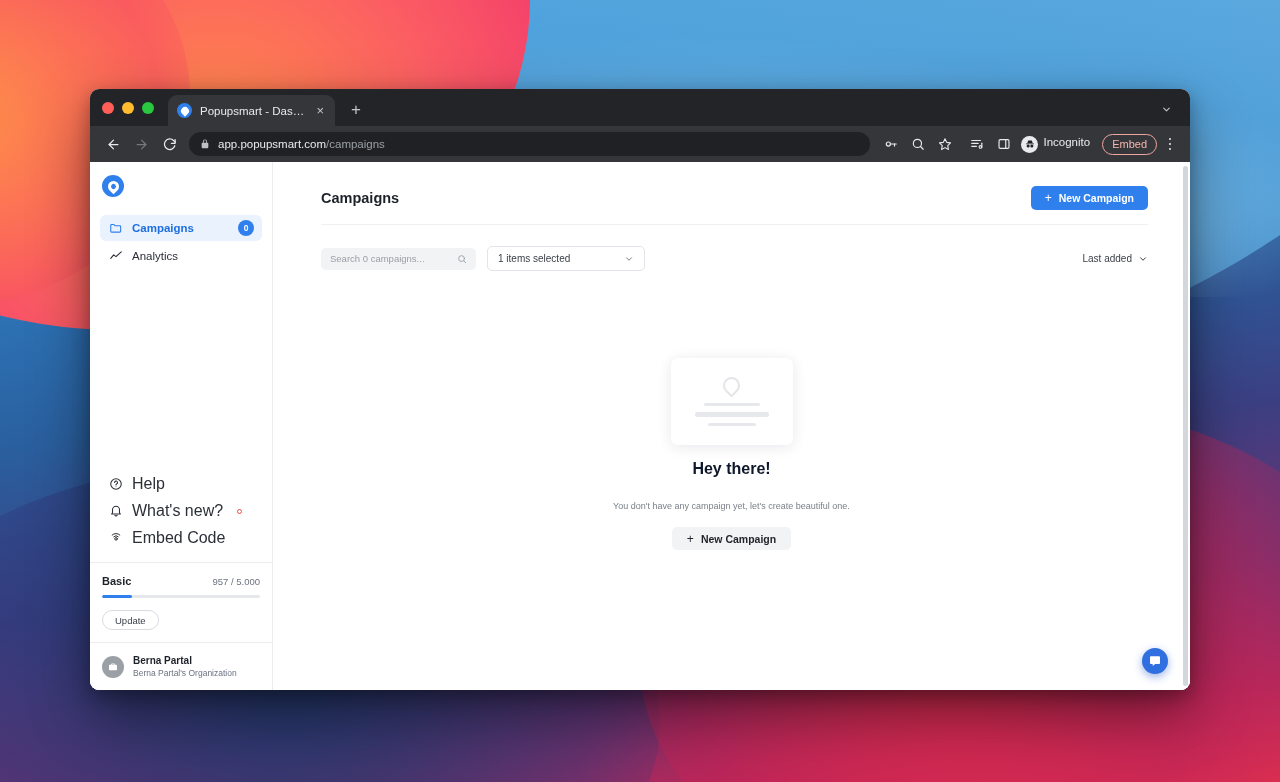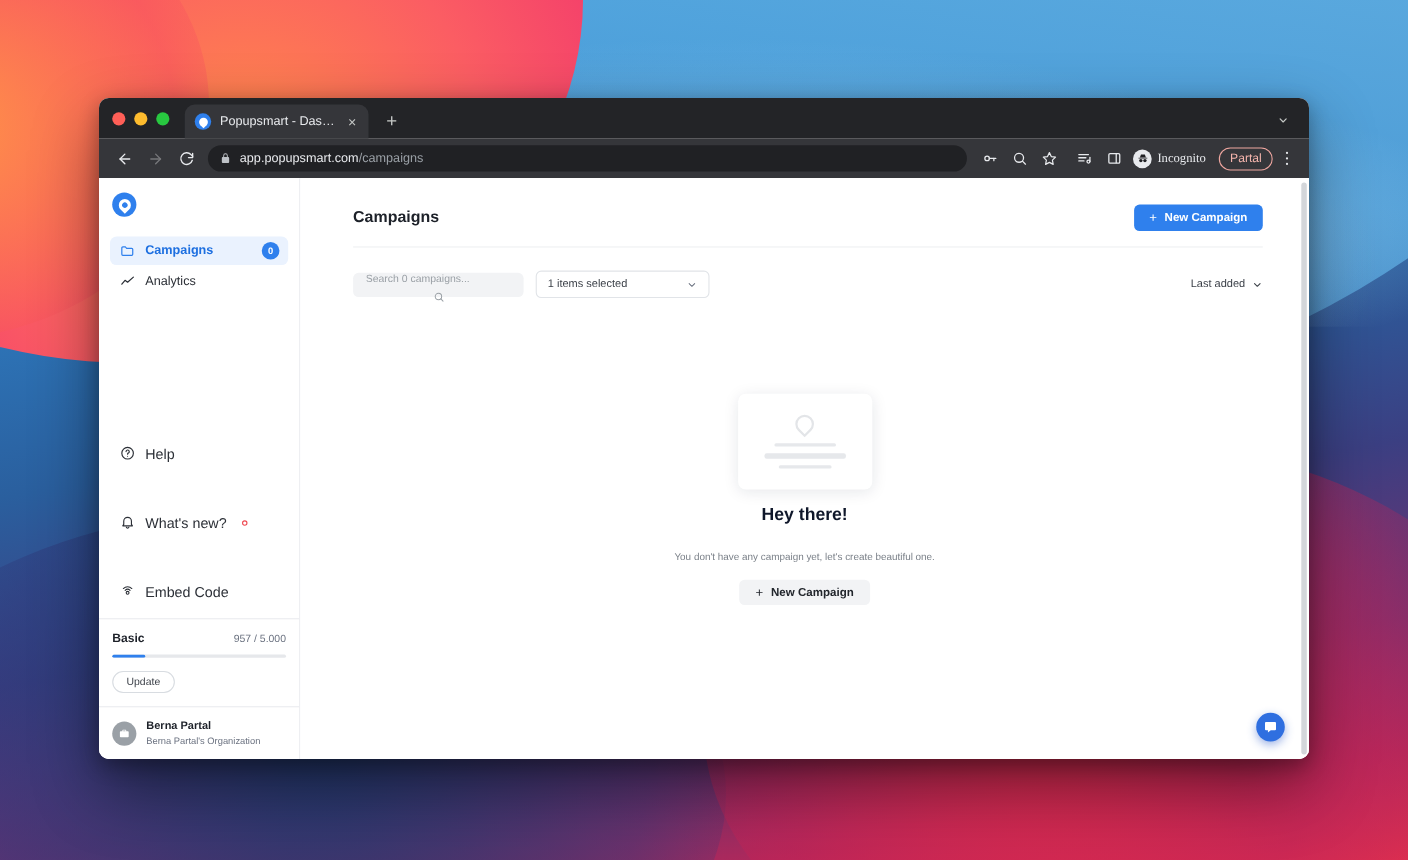--- a/index.html
+++ b/index.html
@@ -120,21 +120,21 @@
     display:flex; align-items:center; padding:0 11px; gap:8px;
     margin:0 7px 0 5px; min-width:0;
   }
   .omni-url { font-size:11.5px; color:#e8eaed; white-space:nowrap; }
   .omni-url .path { color:#9aa0a6; }
   .tb-icons { display:flex; align-items:center; gap:3px; }
   .tb-ic {
     width:24px; height:24px; display:flex; align-items:center; justify-content:center;
     color:#e8eaed;
   }
-  .incognito-chip { display:flex; align-items:center; gap:5px; padding:0 4px 0 2px;font-family:Liberation Serif, serif; }
+  .incognito-chip { display:flex; gap:5px; padding:0 4px 0 2px; }
   .incognito-av {
     width:17px; height:17px; border-radius:50%; background:#e8eaed;
     display:flex; align-items:center; justify-content:center;
   }
   .incognito-label { color:#e8eaed; font-size:11.5px; }
   .update-pill {
     height:21px; border:1px solid #f0a7a0; border-radius:11px;
     color:#f5b5ad; font-size:11px; display:flex; align-items:center;
     padding:0 9px; margin-left:5px;
   }
@@ -174,21 +174,21 @@
   .nav-item.active { background:#eaf2fe; color:#1d6fe0; font-weight:bold; }
   .nav-ic { width:15px; height:15px; flex:0 0 15px; display:flex; align-items:center; justify-content:center; }
   .nav-label { flex:1; }
   .badge {
     background:#2f80ed; color:#fff; font-size:8.5px; font-weight:bold;
     min-width:16px; height:16px; border-radius:8px;
     display:flex; align-items:center; justify-content:center; padding:0 4px;
   }
 
   .nav-bottom { margin-top:auto; padding:0 10px 12px 10px; display:flex; flex-direction:column; gap:3px; }
-  .nav-bottom .nav-item { font-size:13px; color:#2b2f36; height:24px;margin-top:36px; }
+  .nav-bottom .nav-item { font-size:16px; color:#2b2f36; height:24px; }
   .newdot { width:5px; height:5px; border-radius:50%; border:1.5px solid #ef4a52; margin-left:5px; }
 
   .plan {
     border-top:1px solid #eaecef; padding:12px 12px 12px 12px;
   }
   .plan-row { display:flex; justify-content:space-between; align-items:baseline; }
   .plan-name { font-size:11px; font-weight:bold; color:#1d2129; }
   .plan-quota { font-size:9.5px; color:#6b7280; }
   .progress { margin-top:8px; height:3px; border-radius:2px; background:#e6e8eb; overflow:hidden; }
   .progress-fill { height:100%; background:#2f80ed; border-radius:2px; }
@@ -219,21 +219,21 @@
   .btn-primary {
     background:#2f80ed; color:#fff; font-size:10.5px; font-weight:bold;
     height:24px; border-radius:5px; display:inline-flex; align-items:center;
     gap:7px; padding:0 14px;
   }
   .plus { font-size:12px; line-height:1; font-weight:normal; }
 
   .filters { display:flex; align-items:center; margin-top:21px; gap:11px; }
   .search-box {
     width:155px; height:22px; background:#f2f3f5; border-radius:5px;
-    display:flex; align-items:center; padding:0 9px; gap:6px;flex-direction:column;
+    display:flex; align-items:center; padding:0 9px; gap:6px;
   }
   .search-box input {
     border:0; outline:0; background:transparent; flex:1;
     font-size:9.5px; color:#4b5158; font-family:inherit; min-width:0;
   }
   .search-box input::placeholder { color:#9aa0a6; }
   .select {
     width:158px; height:25px; border:1px solid #e1e4e8; border-radius:5px;
     background:#fff; display:flex; align-items:center; justify-content:space-between;
     padding:0 10px; font-size:10px; color:#3a3f47;
@@ -389,21 +389,21 @@
           <svg width="12" height="12" viewBox="0 0 24 24" fill="#202124">
             <path d="M4 11h16v1.4H4z"></path>
               <circle cx="8.3" cy="16" r="3.1"></circle>
               <circle cx="15.7" cy="16" r="3.1"></circle>
             <path d="M8.5 5h7l2 5.5h-11z"></path>
           </svg>
         </span>
         <span class="incognito-label">Incognito</span>
       </div>
 
-      <div class="update-pill">Partal</div>
+      <div class="update-pill">Embed</div>
 
       <div class="kebab">
         <i></i>
           <i></i>
           <i></i>
       </div>
     </div>
   </div>
 
   <div class="page">

